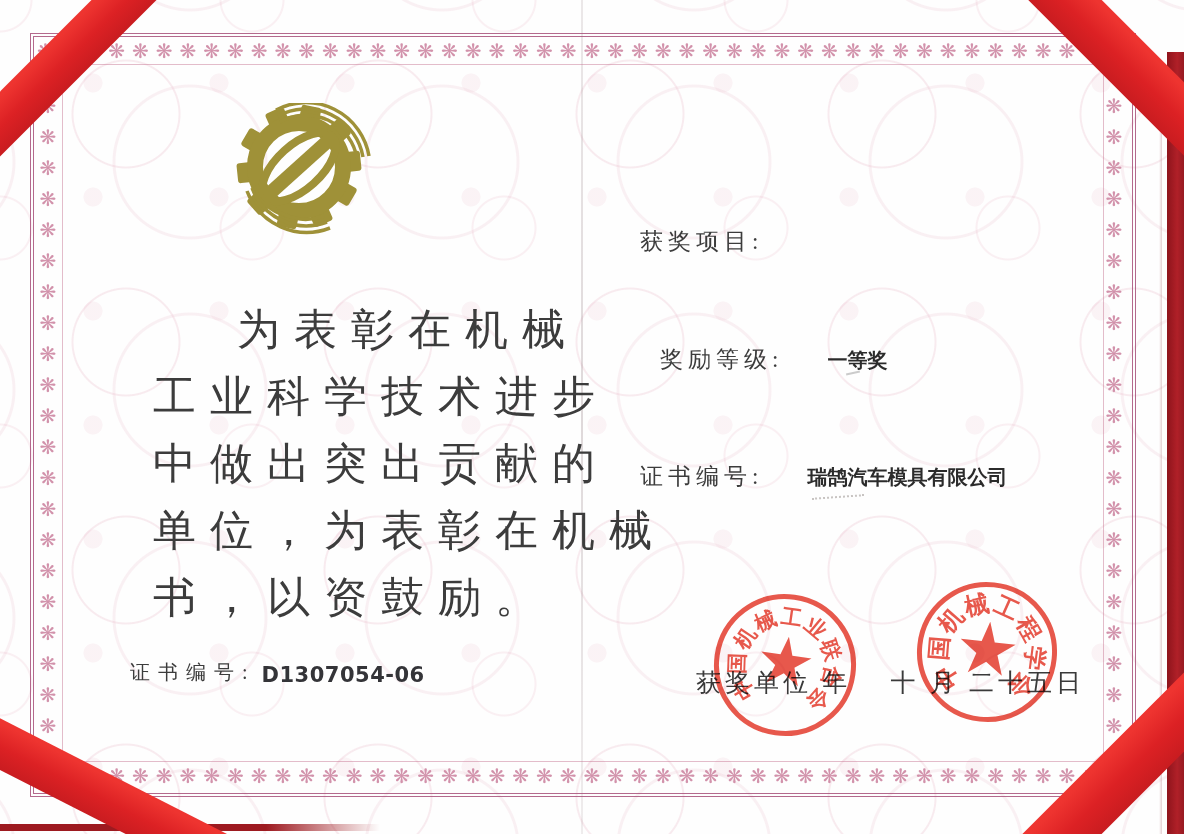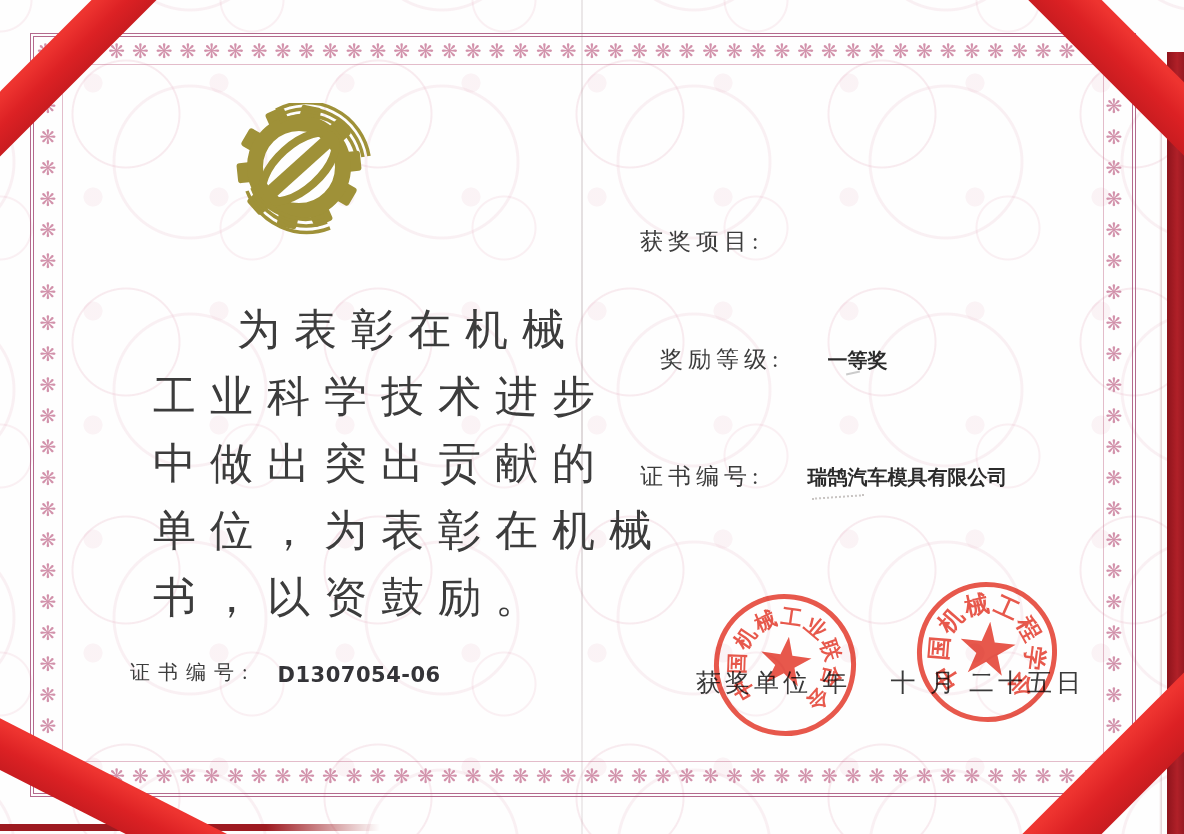--- a/index.html
+++ b/index.html
@@ -47,21 +47,21 @@
   
   .org-title{position:absolute;left:170px;top:243px;width:320px;z-index:4;
     font-size:23px;letter-spacing:3px;color:#474747;text-align:center;}
   .body-text{position:absolute;left:137px;top:296px;width:420px;z-index:4;
     font-size:43px;line-height:67px;letter-spacing:14px;color:#3c3c3c;margin-left:16px;}
   .body-text .line{display:block;white-space:nowrap;}
   .body-text .line:first-child{padding-left:84px;}
   .cert-row{position:absolute;left:130px;top:659px;z-index:4;display:flex;align-items:flex-start;}
   .cert-label{font-size:20px;letter-spacing:8px;color:#3c3c3c;white-space:nowrap;}
   .cert-value{font-family:"DejaVu Sans",sans-serif;font-weight:bold;font-size:21px;
-    color:#343438;margin-left:22px;padding-top:4px;letter-spacing:.5px;}
+    color:#343438;margin-left:6px;padding-top:4px;letter-spacing:.5px;}
   .field{position:absolute;z-index:4;display:flex;align-items:flex-start;gap:32px;}
   .field-label{font-size:23px;letter-spacing:5px;color:#3c3c3c;white-space:nowrap;}
   .field-value{font-family:"DejaVu Sans",sans-serif;font-weight:bold;font-size:20px;
     line-height:26px;color:#2b2b2b;margin-left:12px;padding-top:3px;}
   .field-project{left:640px;top:226px;}
   .field-project .field-value{width:352px;}
   .field-grade{left:660px;top:344px;}
   .field-winner{left:640px;top:461px;}
   .date-line{position:absolute;left:696px;top:666px;z-index:15;
     font-size:25px;letter-spacing:4px;color:#3a3a3a;white-space:pre;}

